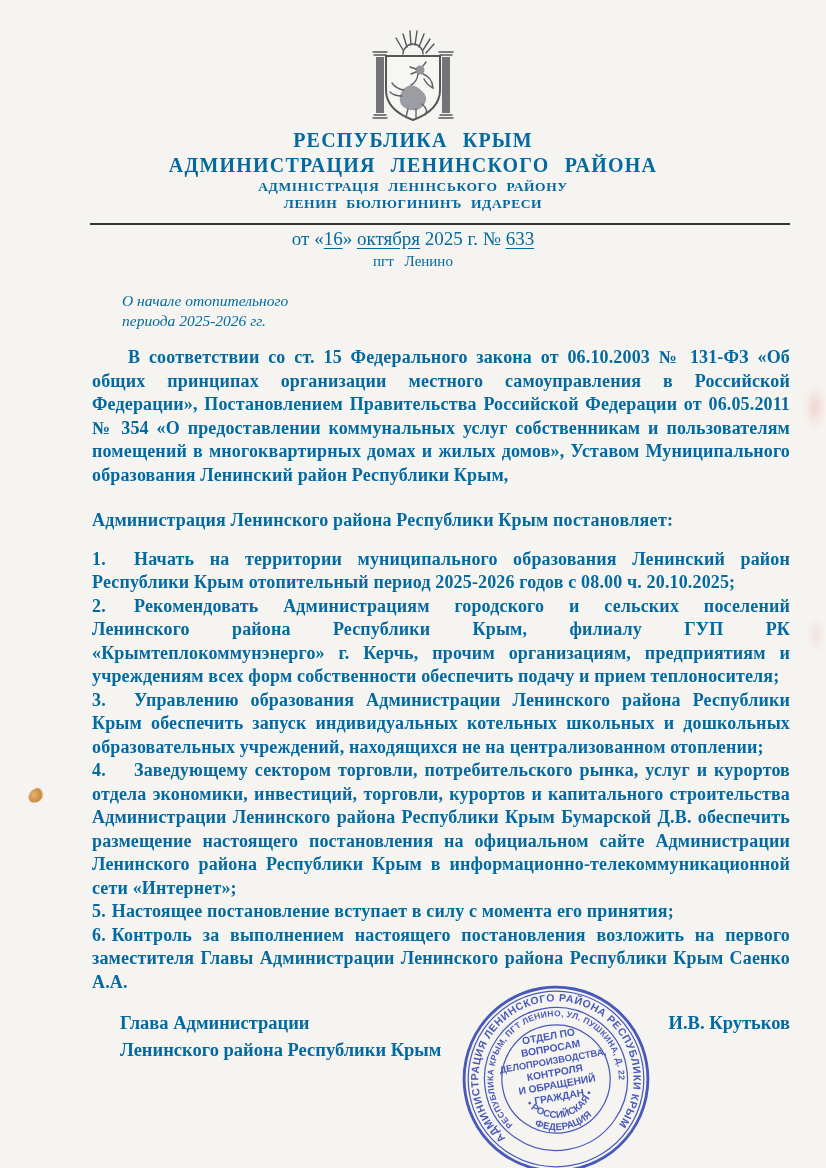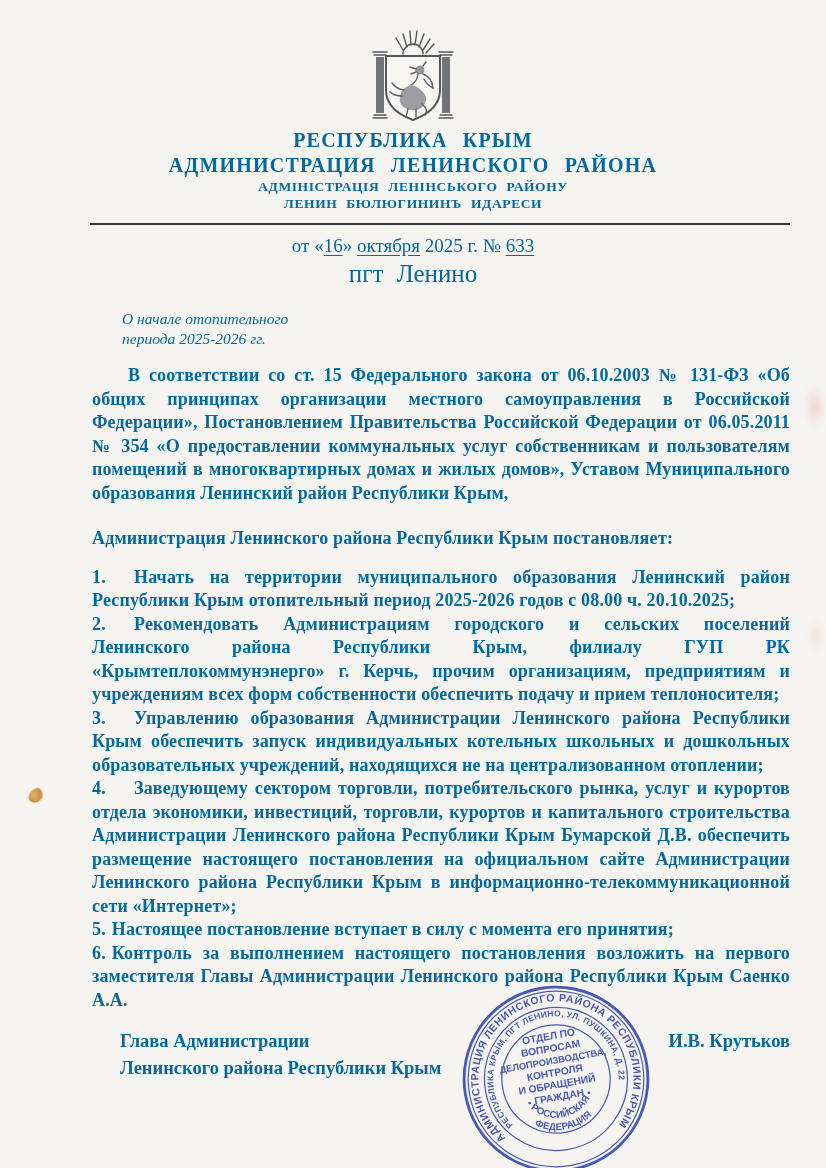--- a/index.html
+++ b/index.html
@@ -13,23 +13,23 @@
     color:#0369a1;
   }
   
   .emblem{display:block;margin:26px auto 4px;}
   .hdr{ text-align:center; font-weight:bold; }
   .hdr-big{ font-size:20px; line-height:25px; letter-spacing:1.2px; word-spacing:9px;}
   .hdr-small{ font-size:13.5px; line-height:17px; letter-spacing:.6px; word-spacing:5px;}
   .rule{ margin:11px 36px 0 90px; height:2.4px; background:#33363a;}
   
   .title{ margin-top:17px; text-align:center; font-weight:bold; font-size:21px; letter-spacing:1.5px;}
-  .dateline{ text-align:center; font-size:19px; margin-top:10px;}
+  .dateline{ text-align:center; font-size:19px; margin-top:3px;}
   .dateline .u{ text-decoration:underline; text-underline-offset:3px;}
-  .place{ text-align:center; font-size:25px; margin-top:3px; word-spacing:7px;}
+  .place{ text-align:center; font-size:15px; margin-top:3px; word-spacing:7px;}
   
   .subject{ margin:21px 0 0 122px; font-style:italic; font-size:15.5px; line-height:20px;}
   
   .body{ margin:15px 36px 0 92px; font-size:18px; line-height:23.5px; text-align:justify; letter-spacing:.15px;font-weight:bold;}
   .p1{ text-indent:36px; margin:0;}
   .resolve{ margin:22px 0 0 0;}
   .resolve b{ letter-spacing:.3px;}
   .items{ margin-top:15px;}
   .item{ margin:0;}
   .item .num{ margin-right:6px;}

